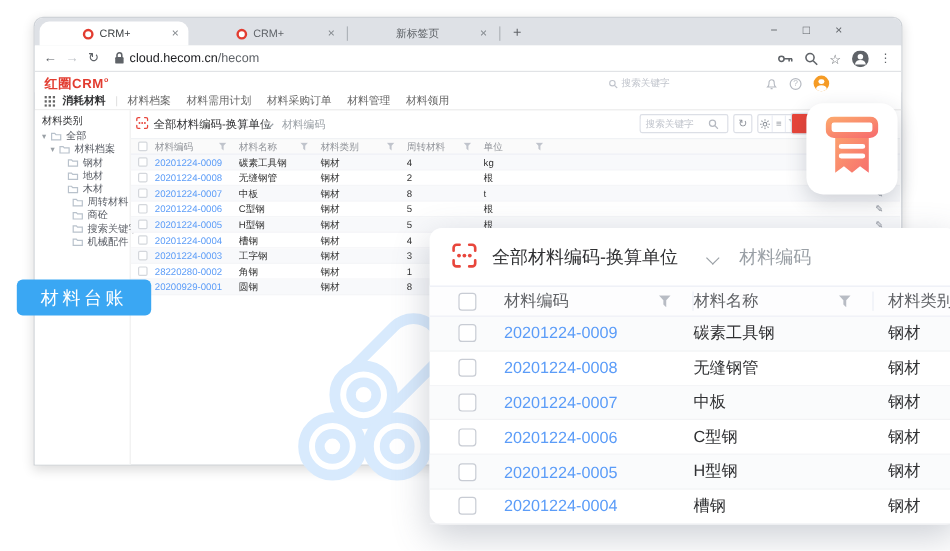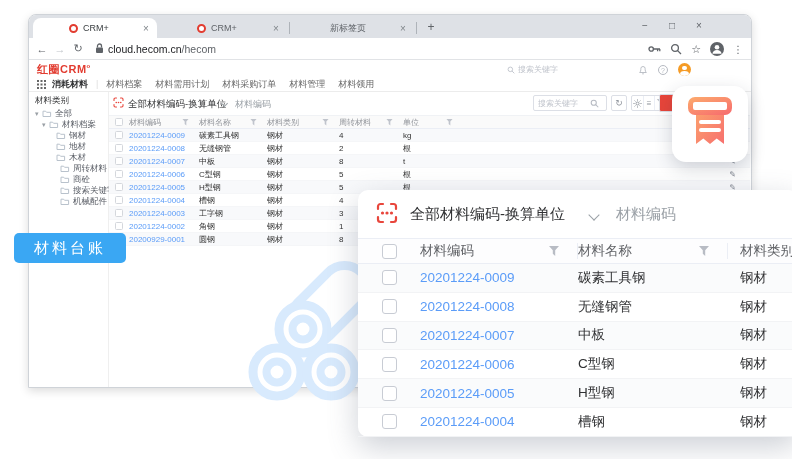--- a/index.html
+++ b/index.html
@@ -433,21 +433,21 @@
       <span class="c2">工字钢</span>
       <span class="c3">钢材</span>
       <span class="c4">3</span>
       <span class="c5"></span>
       <span class="cfill"></span>
     </div>
     <div class="bg-row">
       <span class="cc">
           <span class="cbx"></span>
         </span>
-      <span class="c1 code-link">20201224-0002</span>
+      <span class="c1 code-link">28220280-0002</span>
       <span class="c2">角钢</span>
       <span class="c3">钢材</span>
       <span class="c4">1</span>
       <span class="c5"></span>
       <span class="cfill"></span>
     </div>
     <div class="bg-row">
       <span class="cc">
           <span class="cbx"></span>
         </span>

